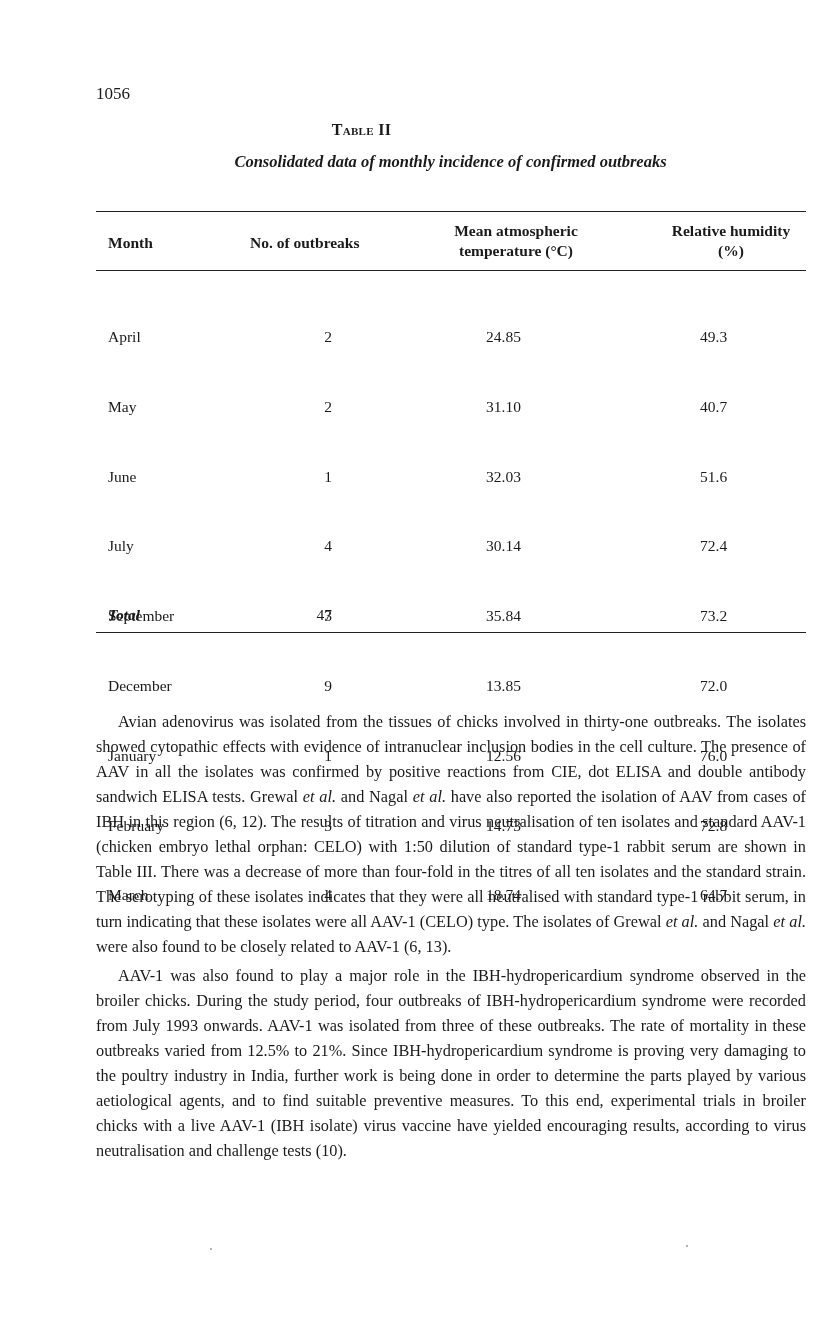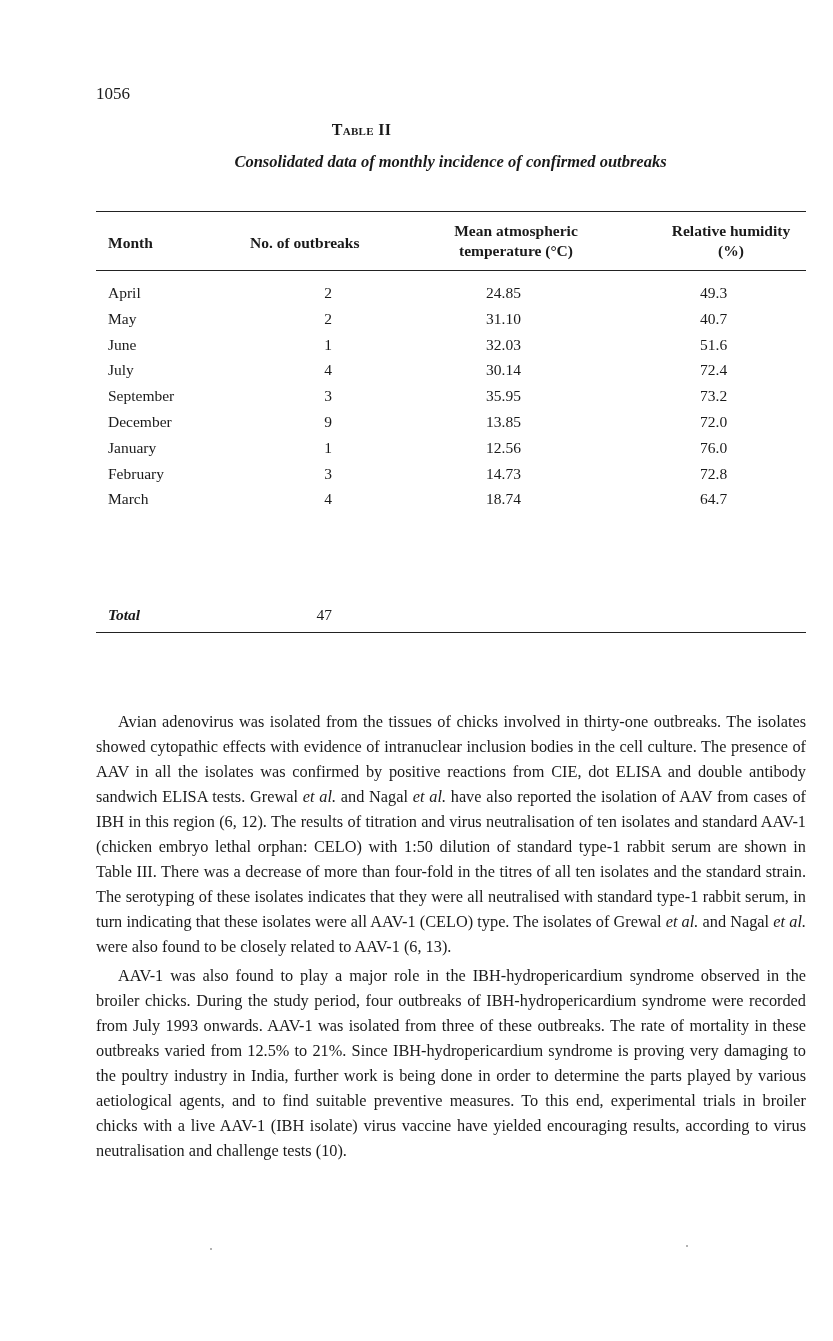--- a/index.html
+++ b/index.html
@@ -20,21 +20,21 @@
   .rule.top { top: 211px; }
   .rule.mid { top: 270px; }
   .rule.bot { top: 632px; }
   .thead { position: absolute; top: 220px; left: 96px; width: 710px; height: 46px; font-weight: bold; font-size: 15.5px; }
   .th { position: absolute; line-height: 20px; }
   .th.month { left: 12px; top: 13px; }
   .th.outbreaks { left: 154px; top: 13px; }
   .th.temp { left: 320px; width: 200px; text-align: center; top: 1px; }
   .th.rh { left: 560px; width: 150px; text-align: center; top: 1px; }
   .tbody { position: absolute; top: 281px; left: 96px; width: 710px; font-size: 15.5px; }
-  .tr { position: relative; height: 25.8px; }
+  .tr { position: relative; height: 25.8px; margin-top: 44px; }
   .td { position: absolute; top: 0; line-height: 24px; }
   .td.month { left: 12px; }
   .td.outbreaks { left: 196px; width: 40px; text-align: right; }
   .td.temp { left: 390px; }
   .td.rh { left: 604px; }
   .total-row { position: absolute; top: 603px; left: 96px; width: 710px; font-size: 15.5px; }
   .total-row .month { left: 12px; font-weight: bold; font-style: italic; }
   .body-text {
     position: absolute; left: 96px; width: 710px; top: 709px;
     font-size: 16.3px; line-height: 25px; text-align: justify;
@@ -89,21 +89,21 @@
     </div>
     <div class="tr">
       <div class="td month">July</div>
       <div class="td outbreaks">4</div>
       <div class="td temp">30.14</div>
       <div class="td rh">72.4</div>
     </div>
     <div class="tr">
       <div class="td month">September</div>
       <div class="td outbreaks">3</div>
-      <div class="td temp">35.95</div>
+      <div class="td temp">35.84</div>
       <div class="td rh">73.2</div>
     </div>
     <div class="tr">
       <div class="td month">December</div>
       <div class="td outbreaks">9</div>
       <div class="td temp">13.85</div>
       <div class="td rh">72.0</div>
     </div>
     <div class="tr">
       <div class="td month">January</div>

